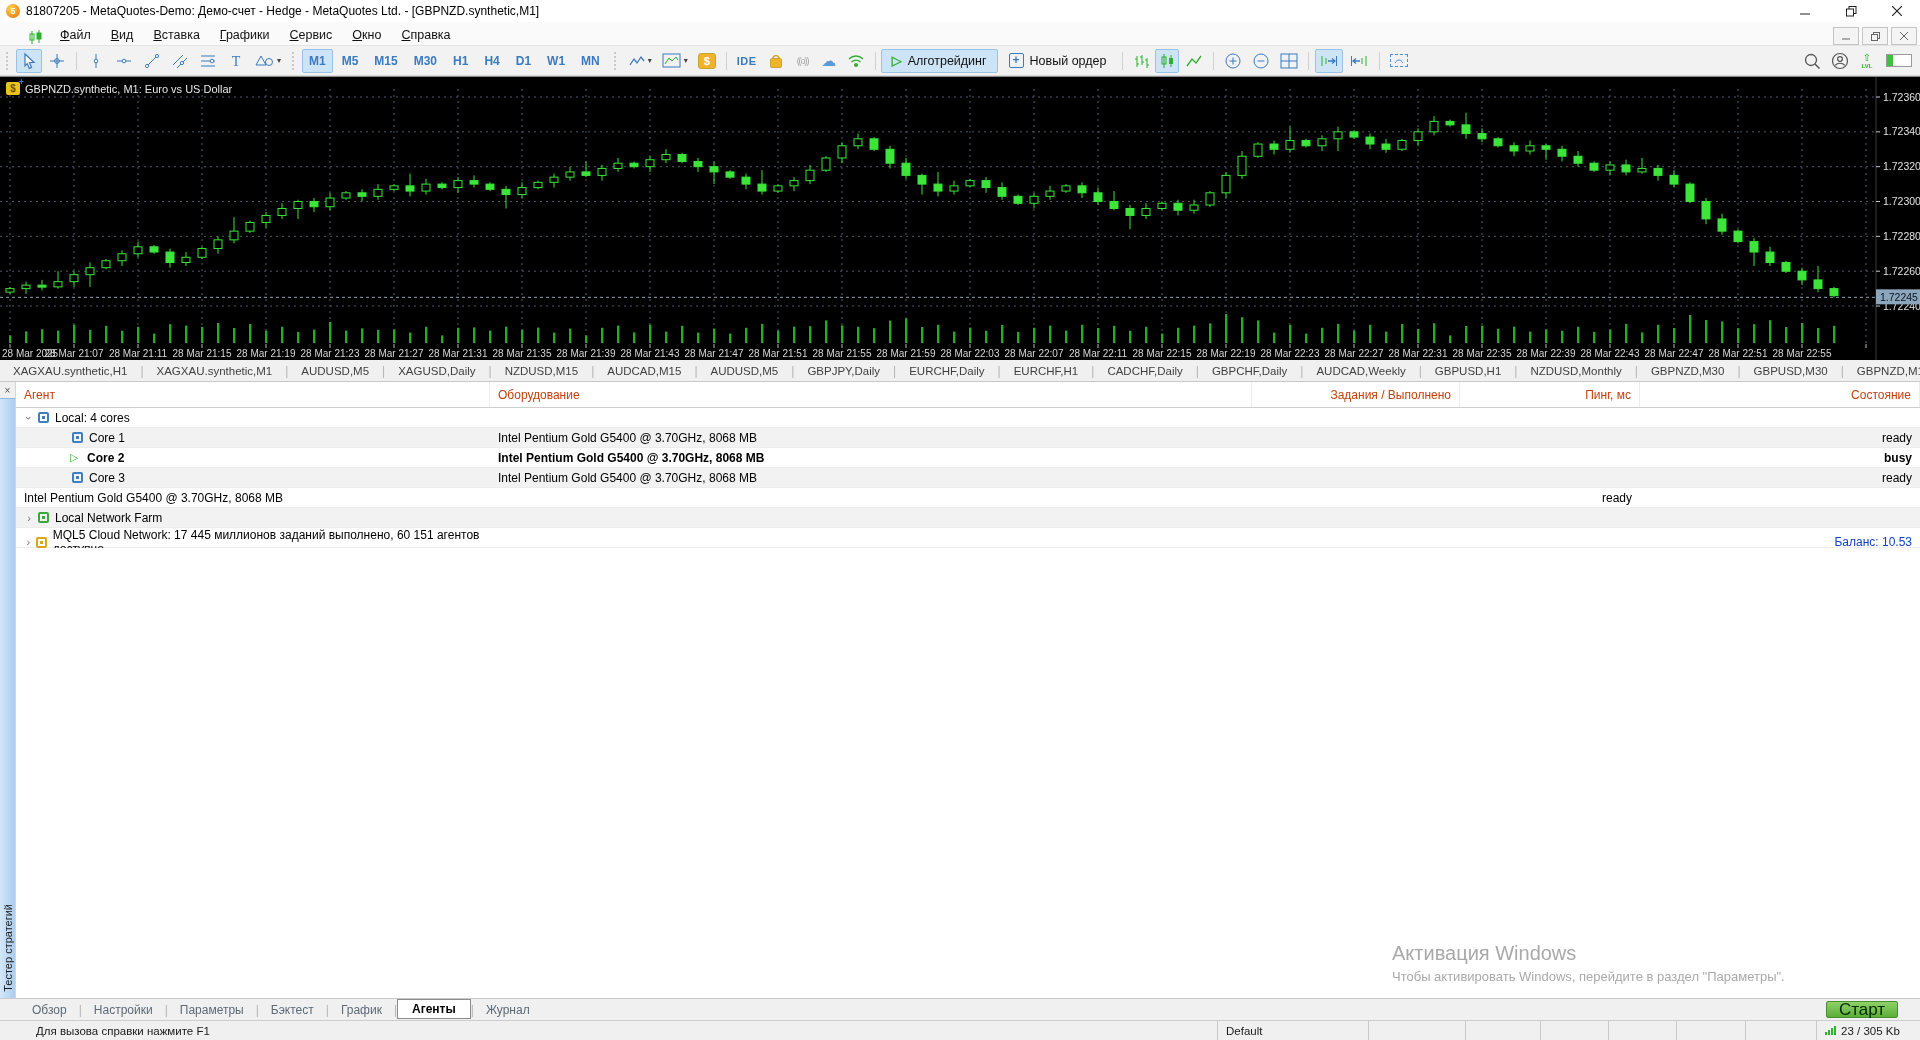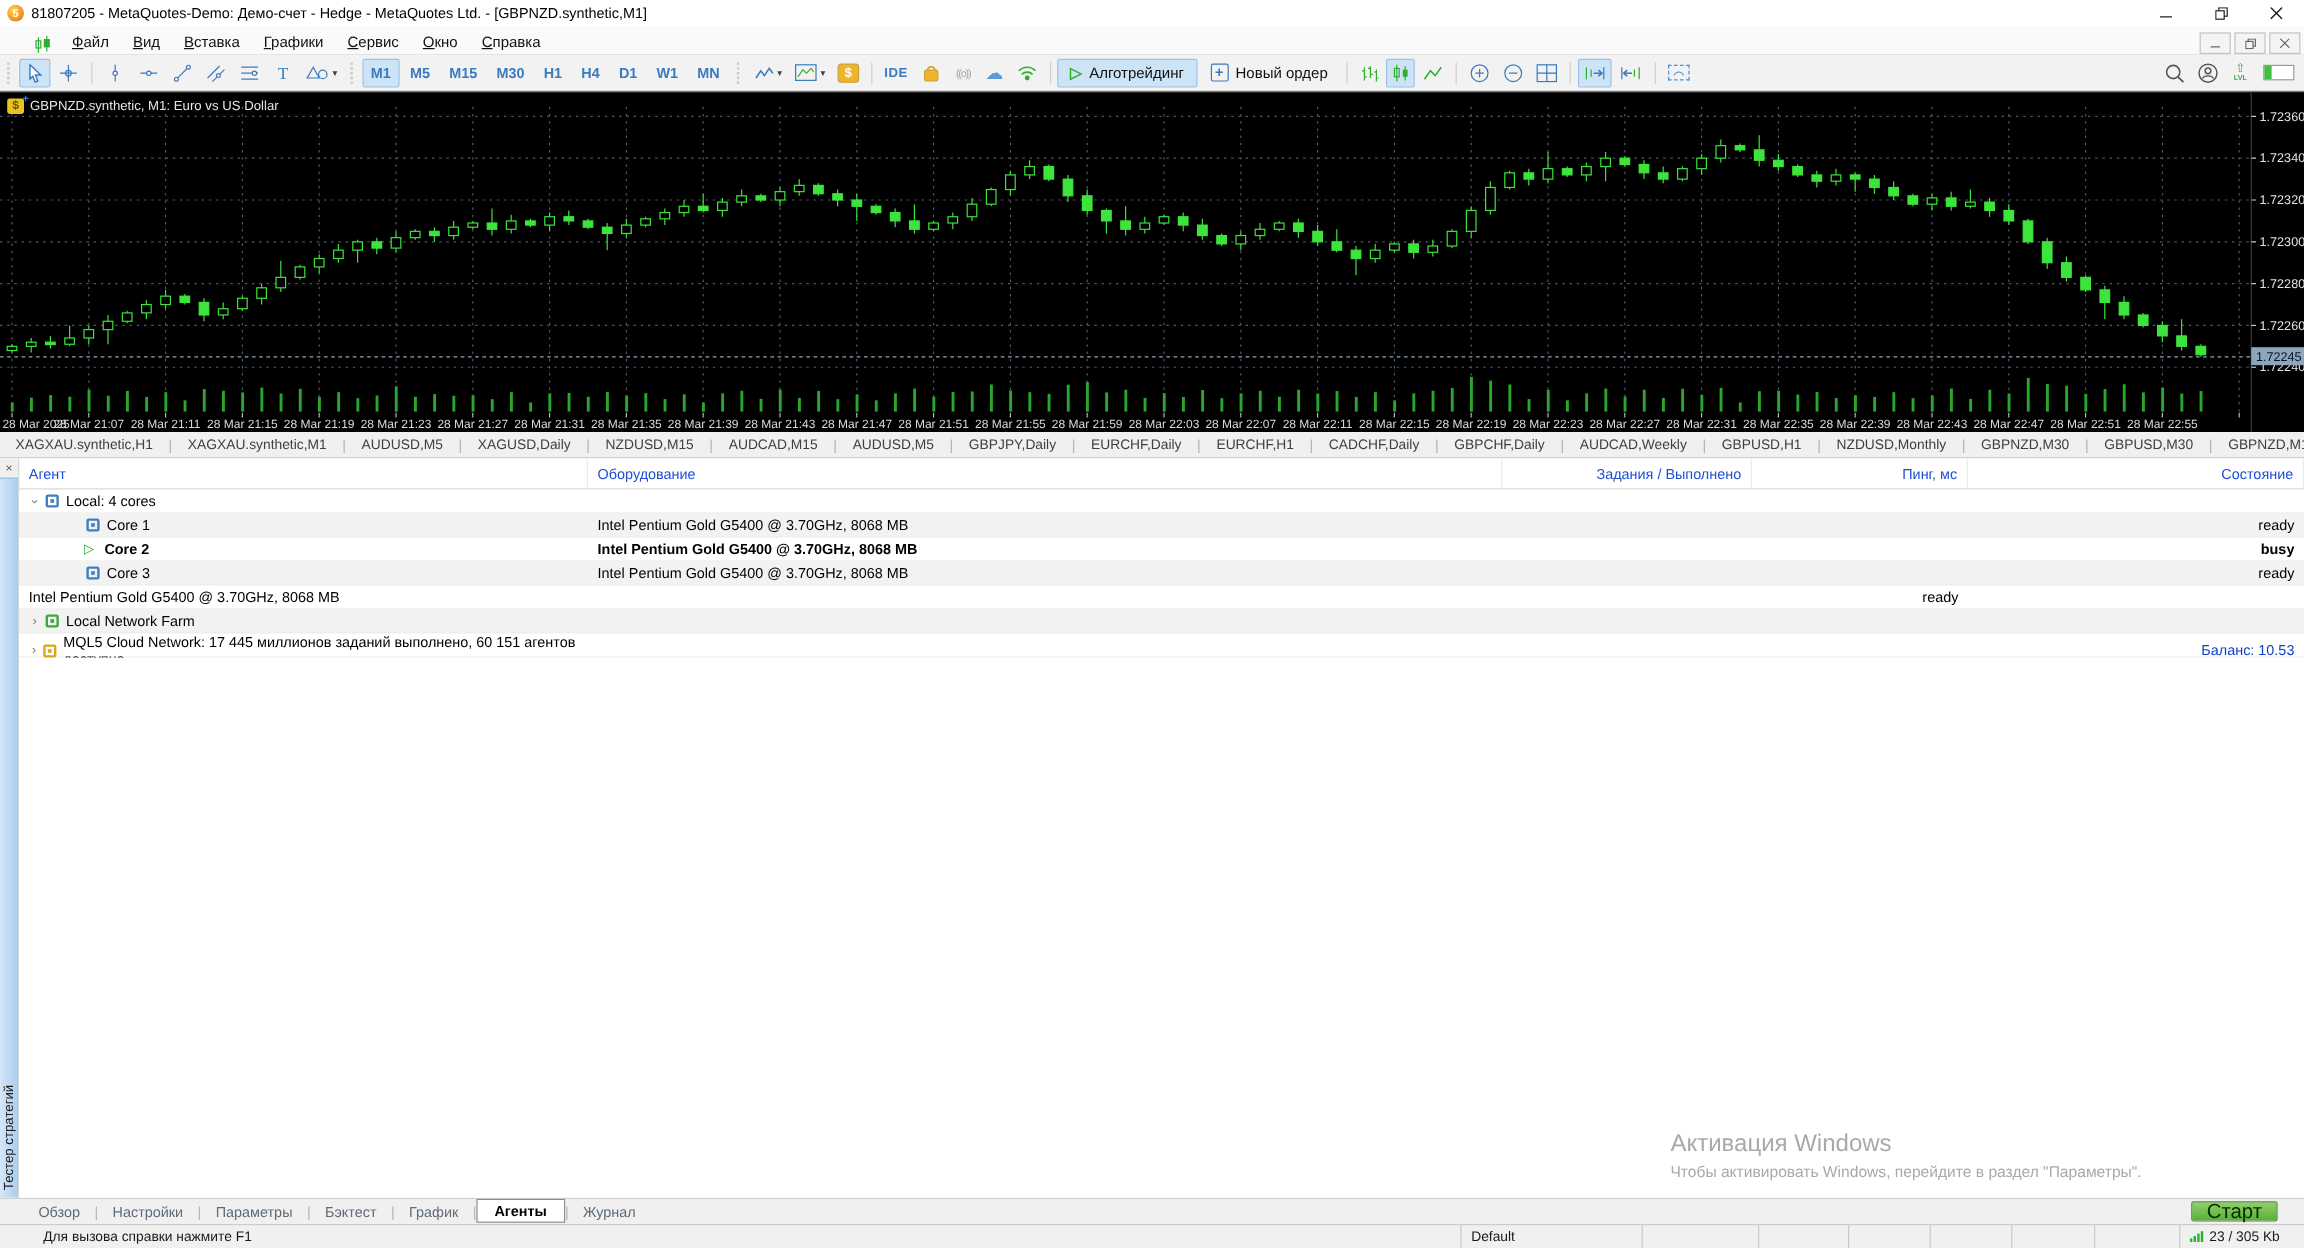--- a/index.html
+++ b/index.html
@@ -70,21 +70,21 @@
 
   
   .tester { flex:1 1 auto; display:flex; min-height:0; position:relative; background:#fff; }
   .tester-strip { width:16px; flex:0 0 auto; background:#f0f0f0; border-right:1px solid #d6d6d6; display:flex; flex-direction:column; }
   .tester-close { height:16px; display:flex; align-items:center; justify-content:center; font-size:10px; color:#555; }
   .tester-vtab { flex:1; background:linear-gradient(90deg,#d4e7f9,#aacdef); border-top:1px solid #8fb8e0;
     display:flex; align-items:flex-end; justify-content:center; padding-bottom:6px; }
   .tester-vtab span { writing-mode:vertical-rl; transform:rotate(180deg); font-size:11px; color:#1a1a1a; white-space:nowrap; }
   .tester-main { flex:1; display:flex; flex-direction:column; min-width:0; }
   .thead, .trow { display:grid; grid-template-columns:474px 762px 208px 180px 1fr; align-items:center; }
-  .thead { height:26px; border-bottom:1px solid #cfcfcf; font-size:12px; color:#1d4ed8; }
+  .thead { height:26px; border-bottom:1px solid #cfcfcf; font-size:12px; color:#c2410c; }
   .thead > div { padding:0 8px; height:100%; display:flex; align-items:center; border-right:1px solid #ececec; }
   .thead .r, .trow .r { justify-content:flex-end; text-align:right; }
   .trow { height:20px; border-bottom:1px solid #ececec; font-size:12px; background:#fff; }
   .trow.shade { background:#f2f2f2; }
   .trow.bold .lbl, .trow.bold .c2, .trow.bold .c5 { font-weight:bold; }
   .trow > div { padding:0 8px; display:flex; align-items:center; height:100%; }
   .trow .c5 { justify-content:flex-end; }
   .trow .c5.link { color:#1240c8; }
   .arr { width:14px; font-size:11px; color:#777; display:inline-flex; justify-content:center; }
   .arr.down { transform:rotate(90deg); }

